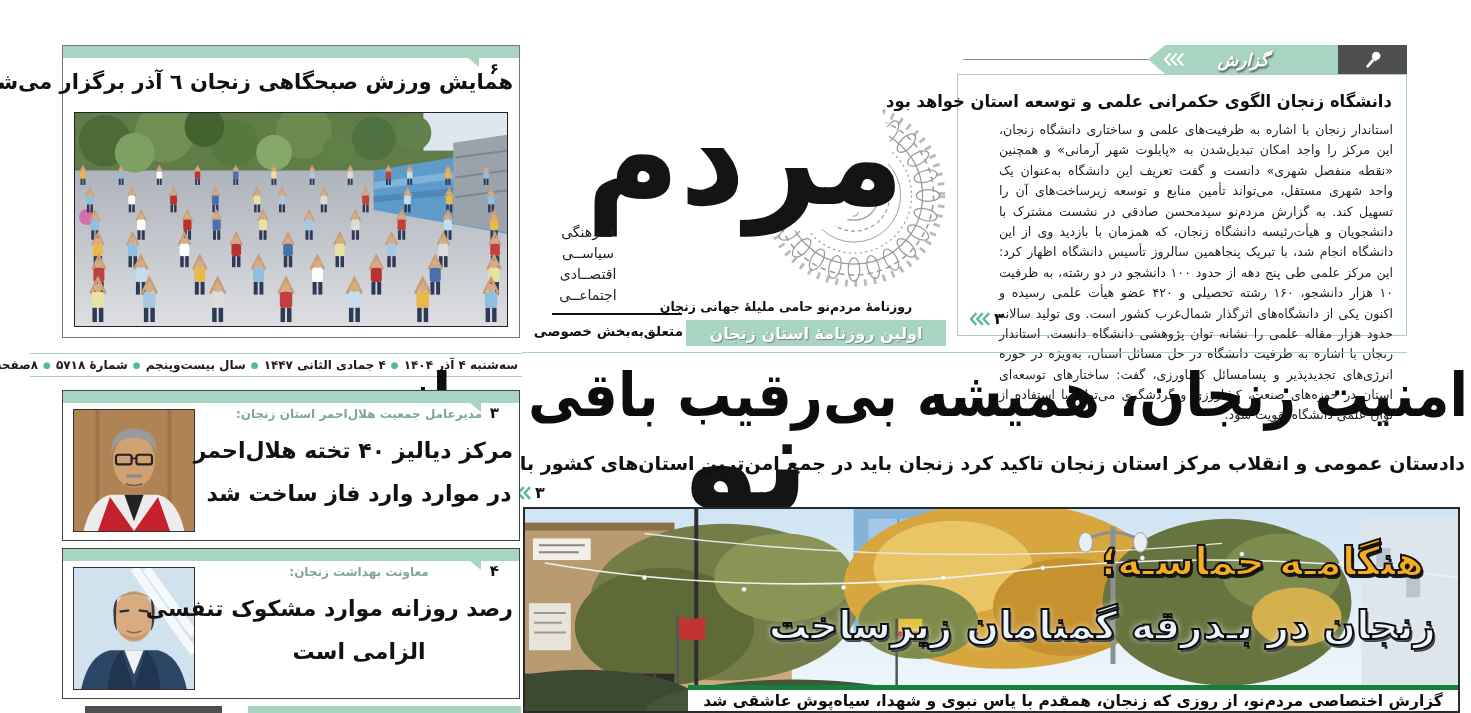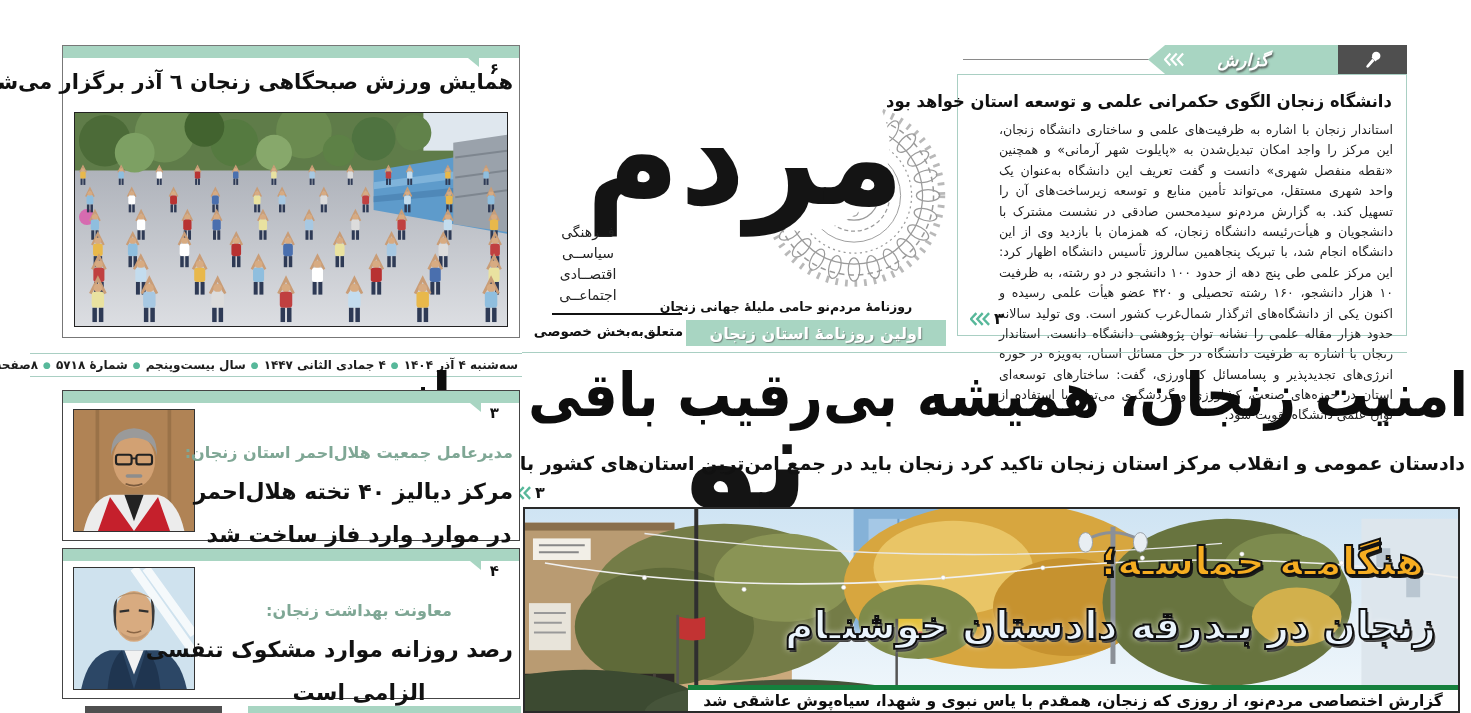--- a/index.html
+++ b/index.html
@@ -61,21 +61,21 @@
   .main-head{position:absolute; left:528px; top:360px; width:940px; text-align:center; font-weight:bold;
     font-size:54px; color:#0d0d0d; white-space:nowrap; transform:scaleY(1.12); transform-origin:top center;}
   .main-sub{position:absolute; left:545px; top:452px; width:920px; text-align:center; font-weight:bold; font-size:19px; color:#111; white-space:nowrap;}
   .main-story .pagemark{left:511px; top:483px;}
 
   
   .side-box{position:absolute; left:62px; width:458px; height:151px; border:1.5px solid #444; background:#fff;}
   .sb-photo{position:absolute; left:10px; top:18px; width:122px; height:123px; border:1px solid #333; background:#ddd;}
   .sb-photo svg{display:block; width:100%; height:100%;}
   .sb-text{position:absolute; left:142px; right:6px; top:16px; text-align:center;}
-  .sb-kicker{font-size:16px; font-weight:bold; color:var(--kicker); margin-bottom:9px; white-space:nowrap;margin-top:36px;}
+  .sb-kicker{font-size:12px; font-weight:bold; color:var(--kicker); margin-bottom:9px; white-space:nowrap;}
   .sb-line{font-size:22px; font-weight:bold; color:#111; line-height:1.95; white-space:nowrap;}
 
   
   .cut-dark{position:absolute; left:85px; top:706px; width:137px; height:10px; background:var(--dark-box);}
   .cut-mint{position:absolute; left:248px; top:706px; width:273px; height:10px; background:var(--mint);}
 
   
   .photo-story{position:absolute; left:523px; top:507px; width:937px; height:206px; border:2px solid #2a2a2a; background:#cfe4f3; overflow:hidden;}
   .photo-story>svg{position:absolute; inset:0; width:100%; height:100%;}
   .ov1{position:absolute; right:34px; top:29px; font-size:40px; font-weight:bold; color:var(--ov-yellow);
@@ -773,17 +773,17 @@
       <path d="M155,110 q14,4 26,0 l0,22 q-12,4 -26,0 z" fill="#c23333"></path>
       <rect x="372" y="112" width="2.5" height="94" fill="#555"></rect>
       <rect x="375" y="112" width="24" height="18" fill="#e5c23c"></rect>
       <rect x="375" y="125" width="24" height="5" fill="#c23333"></rect>
       <rect x="0" y="168" width="150" height="38" fill="#2e2a26"></rect>
       <path d="M10,168 v38 M30,168 v38 M50,168 v38 M70,168 v38 M90,168 v38 M110,168 v38 M130,168 v38" stroke="#46403a" stroke-width="3"></path>
       <ellipse cx="60" cy="202" rx="120" ry="38" fill="#3c4a31"></ellipse>
       <ellipse cx="270" cy="208" rx="150" ry="34" fill="#46543a"></ellipse>
     </svg>
     <div class="ov1">هنگامـه حماسـه؛</div>
-    <div class="ov2">زنجان در بـدرقه دادستان خوشنـام</div>
+    <div class="ov2">زنجان در بـدرقه گمنامان زیرساخت</div>
     <div class="caption">گزارش اختصاصی مردم‌نو، از روزی که زنجان، همقدم با یاس نبوی و شهدا، سیاه‌پوش عاشقی شد</div>
   </div>
 
 </div>
 
 </body></html>

